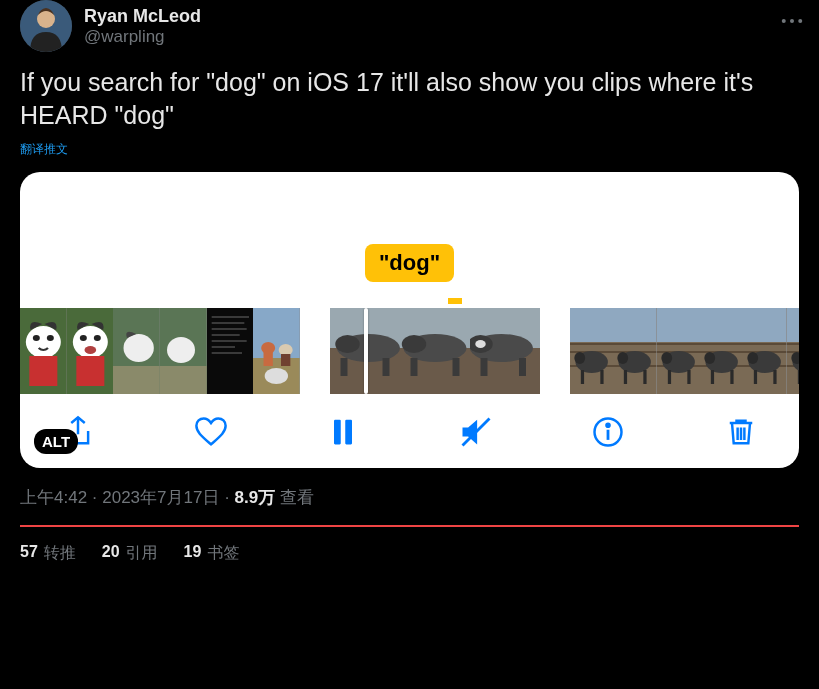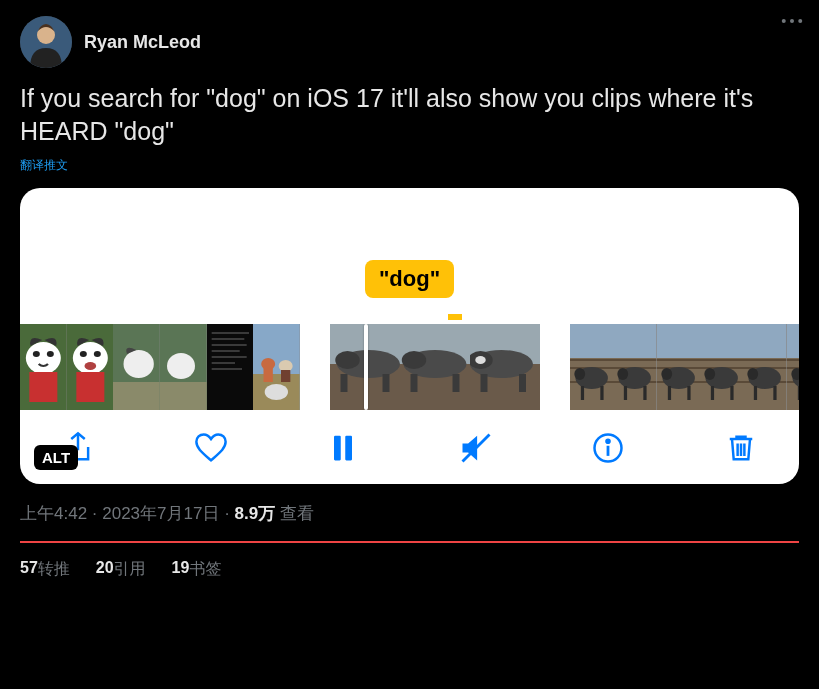--- a/index.html
+++ b/index.html
@@ -5,21 +5,21 @@
     * { box-sizing: border-box; margin: 0; padding: 0; }
     body {
       background: #000;
       color: #e7e7e7;
       font-family: -apple-system, BlinkMacSystemFont, "Segoe UI", Helvetica, Arial, sans-serif;
       width: 819px;
       height: 689px;
       overflow: hidden;
     }
     .tweet {
-      padding: 16px 20px;
+      padding: 0 20px;
       position: relative;
     }
     .more-btn {
       position: absolute;
       top: 10px;
       right: 16px;
       color: #71767b;
       font-size: 16px;
       letter-spacing: 1px;
       cursor: pointer;
@@ -144,38 +144,38 @@
     .tb-btn svg { width: 100%; height: 100%; }
     .alt-badge {
       position: absolute;
       left: 14px;
       bottom: 14px;
       background: #000;
       color: #fff;
       font-size: 15px;
       font-weight: 700;
       padding: 4px 8px;
-      border-radius: 6px;
+      border-radius: 12px;
     }
     .meta-row {
       color: #71767b;
       font-size: 17px;
       margin-top: 18px;
       padding-bottom: 16px;
       border-bottom: 2px solid #ef4444;
     }
     .meta-row .views-count { color: #e7e7e7; font-weight: 700; }
     .stats-row {
       display: flex;
       gap: 26px;
       color: #71767b;
       font-size: 16px;
       padding-top: 16px;
     }
-    .stat { display: flex; gap: 0; text-align: center; }
+    .stat { display: flex; gap: 6px; text-align: center; }
     .stat .n { color: #e7e7e7; font-weight: 700; }
   </style>
 </head>
 <body>
 
 <div class="tweet">
 
   <div class="more-btn">
     <svg viewBox="0 0 24 6" width="22" height="6">
         <circle cx="3" cy="3" r="2.2" fill="currentColor"></circle>
@@ -188,20 +188,21 @@
     <div class="avatar">
       <svg viewBox="0 0 52 52">
         <rect width="52" height="52" fill="#3a5a7a"></rect>
         <circle cx="26" cy="19" r="9" fill="#d9b38c"></circle>
         <path d="M18 15 q8 -8 16 0 q-2 -6 -8 -7 q-6 1 -8 7" fill="#4a3220"></path>
         <path d="M10 52 q0 -20 16 -20 q16 0 16 20 z" fill="#222"></path>
       </svg>
     </div>
     <div class="names">
       <span class="display-name">Ryan McLeod</span>
+      <span class="handle">@warpling</span>
     </div>
   </div>
 
   <div class="content-text">If you search for "dog" on iOS 17 it'll also show you clips where it's HEARD "dog"</div>
 
   <a href="#" class="translate-link">翻译推文</a>
 
   <div class="media-card">
     <div class="label-row">
       <div class="dog-label">"dog"</div>

